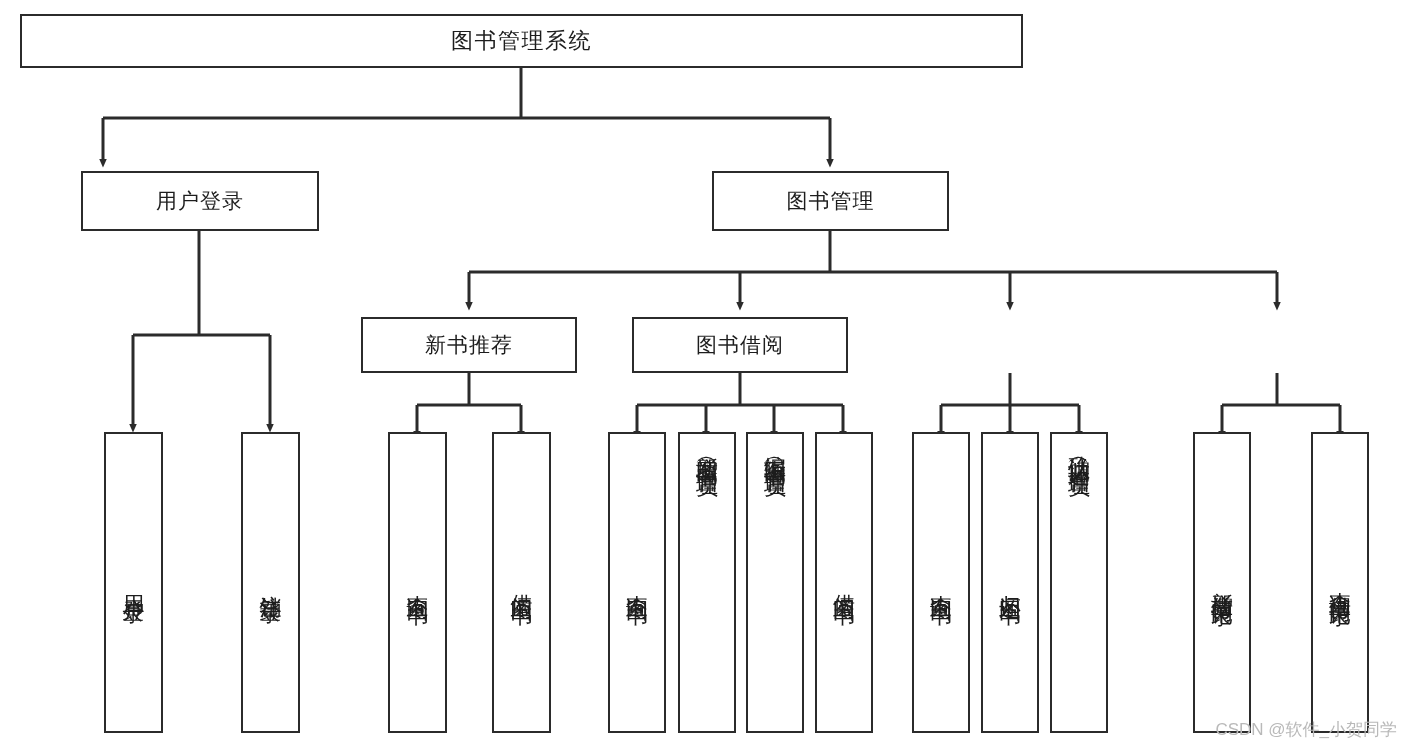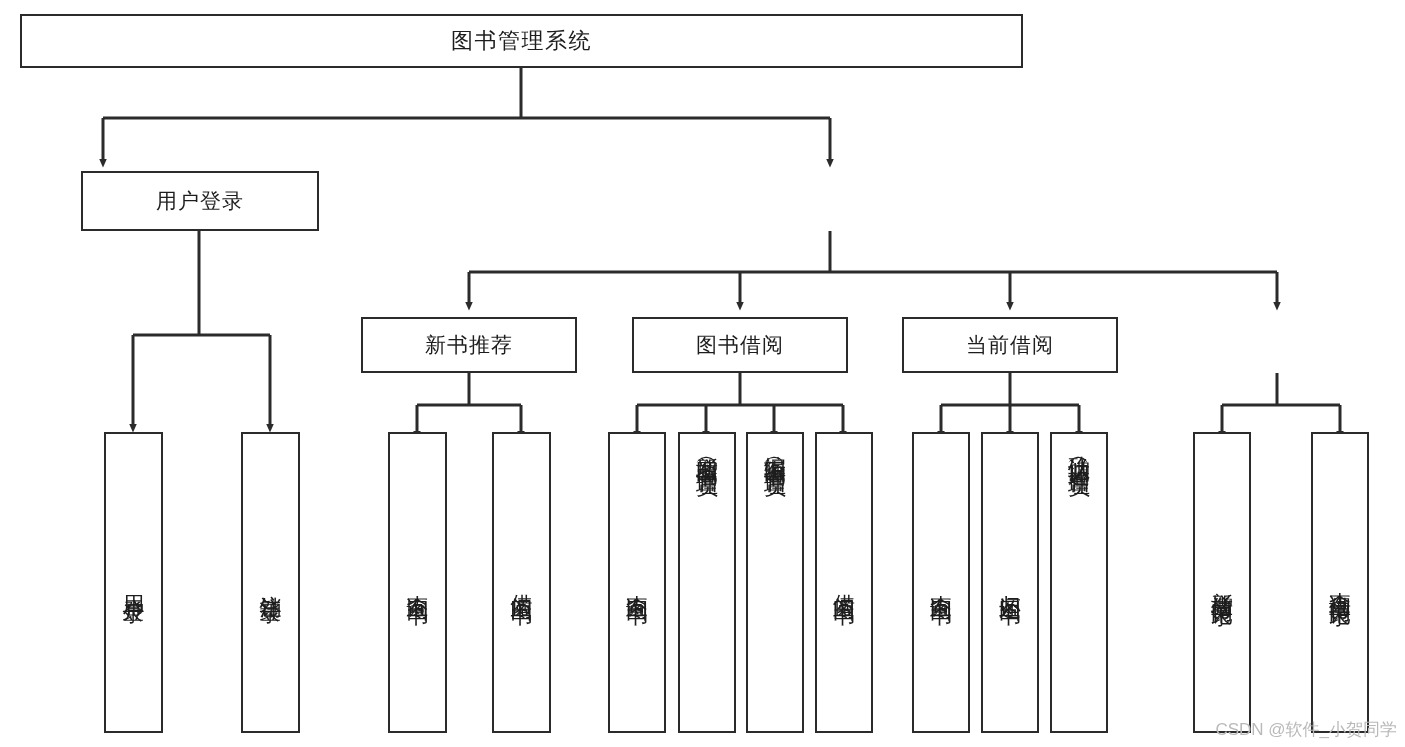--- a/index.html
+++ b/index.html
@@ -136,32 +136,32 @@
   </svg>
 
   <div class="node horiz root" style="left:20px; top:14px; width:1003px; height:54px;">
     <span class="node-label">图书管理系统</span>
   </div>
 
   <div class="node horiz" style="left:81px; top:171px; width:238px; height:60px;">
     <span class="node-label">用户登录</span>
   </div>
 
+  <div class="node horiz" style="left:712px; top:171px; width:237px; height:60px;">
+    <span class="node-label">图书管理</span>
+  </div>
 
   <div class="node horiz" style="left:361px; top:317px; width:216px; height:56px;">
     <span class="node-label">新书推荐</span>
   </div>
 
   <div class="node horiz" style="left:632px; top:317px; width:216px; height:56px;">
     <span class="node-label">图书借阅</span>
   </div>
 
-  <div class="node horiz" style="left:902px; top:317px; width:216px; height:56px;">
-    <span class="node-label">当前借阅</span>
-  </div>
 
 
   <div class="node leaf short" style="left:104px; top:432px; width:59px; height:301px;">
     <span class="node-label">用户登录</span>
   </div>
 
   <div class="node leaf short" style="left:241px; top:432px; width:59px; height:301px;">
     <span class="node-label">注销登录</span>
   </div>
 

